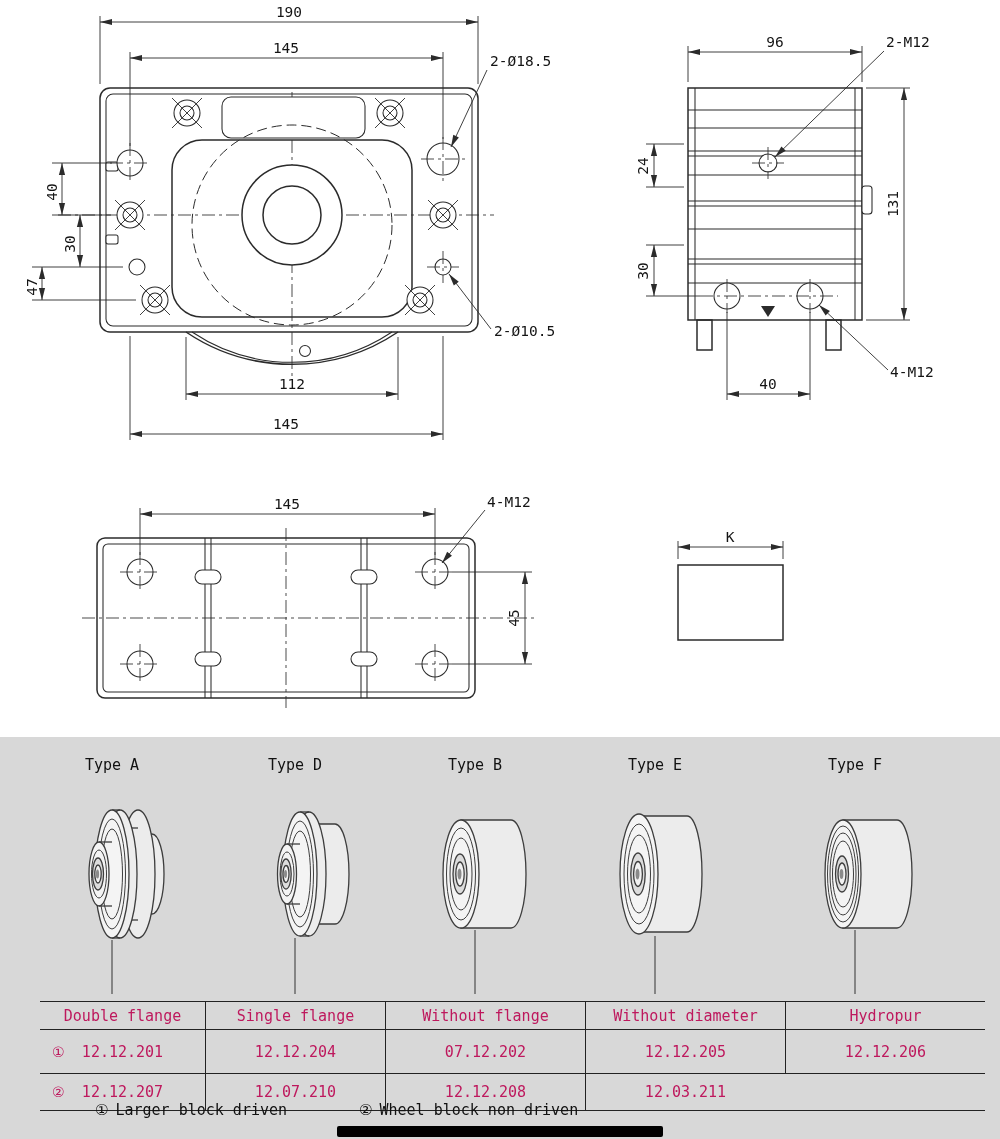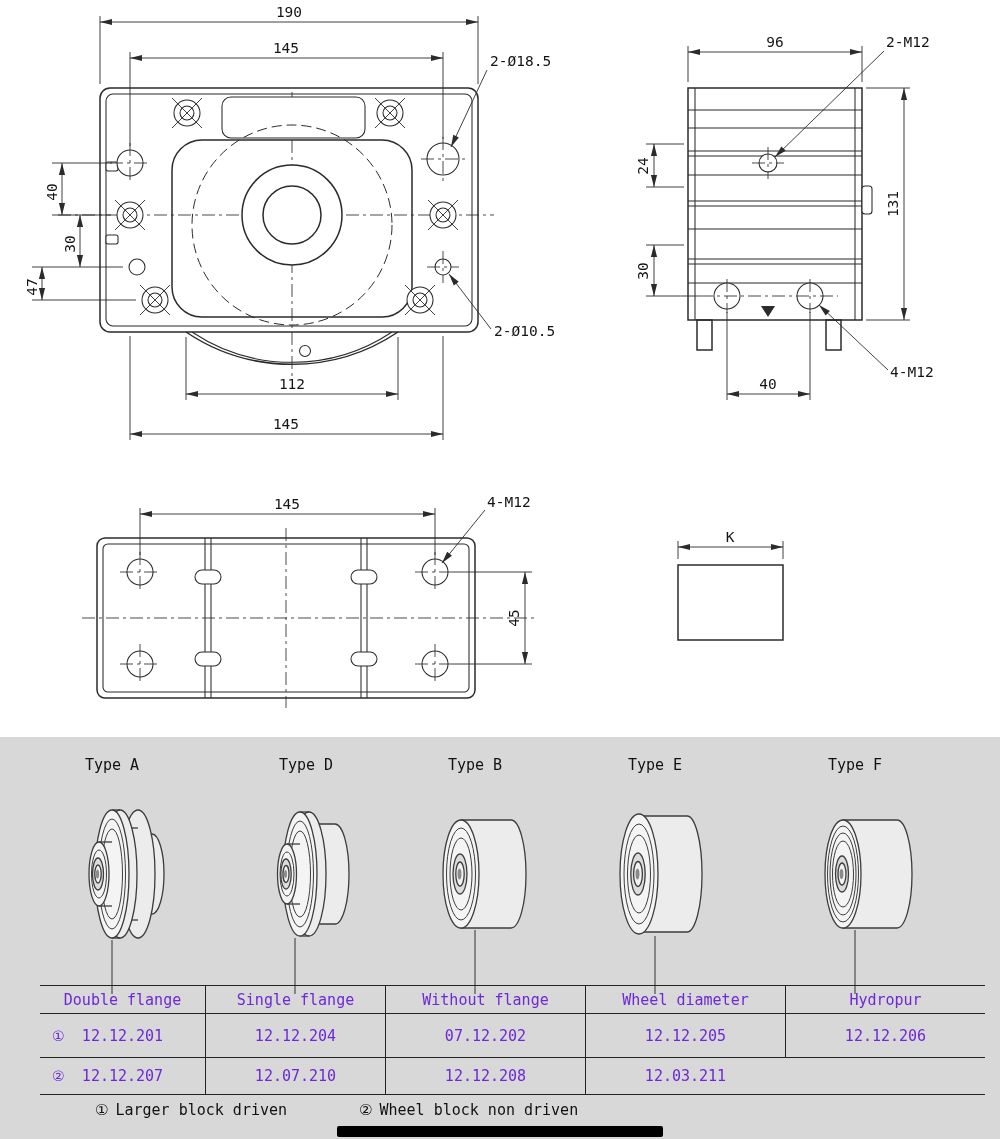--- a/index.html
+++ b/index.html
@@ -18,21 +18,21 @@
   text.dt{font-family:"DejaVu Sans Mono","DejaVu Sans",monospace;font-size:14.5px;fill:#141414;}
   .mid{text-anchor:middle;}
   
   .w {stroke:#3d3d3d;stroke-width:1.3;}
   .wn{stroke:#3d3d3d;stroke-width:1;fill:none;}
   .conn{stroke:#333;stroke-width:1;}
   
   .panel{position:absolute;left:0;top:737px;width:1000px;height:480px;background:#d8d8d8;}
   .type-label{position:absolute;top:19px;width:140px;text-align:center;font-size:15px;color:#111;}
   .wheels{position:absolute;left:0;top:42px;}
-  .ptable{position:absolute;left:40px;top:248px;width:945px;font-size:15px;color:#6d28d9;border-top:1.4px solid #222;}
+  .ptable{position:absolute;left:40px;top:264px;width:945px;font-size:15px;color:#be185d;border-top:1.4px solid #222;}
   .prow{display:grid;grid-template-columns:165px 180px 200px 200px 200px;border-bottom:1.4px solid #222;position:relative;}
   .prow.header{height:27px;}
   .prow.r1{height:43px;}
   .prow.r2{height:36px;}
   .pcell{display:flex;align-items:center;justify-content:center;height:100%;text-align:center;}
   .pcell + .pcell{border-left:1.4px solid #222;}
   .row-marker{position:absolute;left:12px;top:50%;transform:translateY(-50%);font-size:14px;}
   .legend{position:absolute;left:95px;top:364px;display:flex;gap:72px;font-size:15px;color:#111;}
   .legend .item{display:flex;gap:7px;align-items:center;}
   .bottom-bar{position:absolute;left:337px;top:389px;width:326px;height:11px;background:#000;border-radius:2px;}
@@ -292,21 +292,21 @@
       <line class="d" x1="678" y1="547" x2="783" y2="547" marker-start="url(#ar)" marker-end="url(#ar)"></line>
       <text class="dt mid" x="730" y="542">K</text>
     </g>
   </g>
 </svg>
 
 
 <div class="panel">
 
   <div class="type-label" style="left:42px">Type A</div>
-  <div class="type-label" style="left:236px">Type D</div>
+  <div class="type-label" style="left:225px">Type D</div>
   <div class="type-label" style="left:405px">Type B</div>
   <div class="type-label" style="left:585px">Type E</div>
   <div class="type-label" style="left:785px">Type F</div>
 
   <svg class="wheels" width="1000" height="215" viewBox="0 0 1000 215">
 
     <g transform="translate(112,95)">
       <path class="w" fill="#ececec" d="M26,-40 L40,-40 A12,40 0 0 1 40,40 L26,40 Z"></path>
       <ellipse class="w" fill="#ececec" cx="26" cy="0" rx="17" ry="64"></ellipse>
       <rect x="8" y="-46" width="18" height="92" fill="#ececec"></rect>
@@ -379,21 +379,21 @@
       <ellipse fill="#8a8a8a" cx="-13.5" cy="0" rx="1.9" ry="5"></ellipse>
       <line class="conn" x1="0" y1="56" x2="0" y2="206"></line>
     </g>
   </svg>
 
   <div class="ptable">
     <div class="prow header">
       <div class="pcell">Double flange</div>
       <div class="pcell">Single flange</div>
       <div class="pcell">Without flange</div>
-      <div class="pcell">Wheel diameter</div>
+      <div class="pcell">Without diameter</div>
       <div class="pcell">Hydropur</div>
     </div>
     <div class="prow r1">
       <span class="row-marker">①</span>
       <div class="pcell">12.12.201</div>
       <div class="pcell">12.12.204</div>
       <div class="pcell">07.12.202</div>
       <div class="pcell">12.12.205</div>
       <div class="pcell">12.12.206</div>
     </div>

